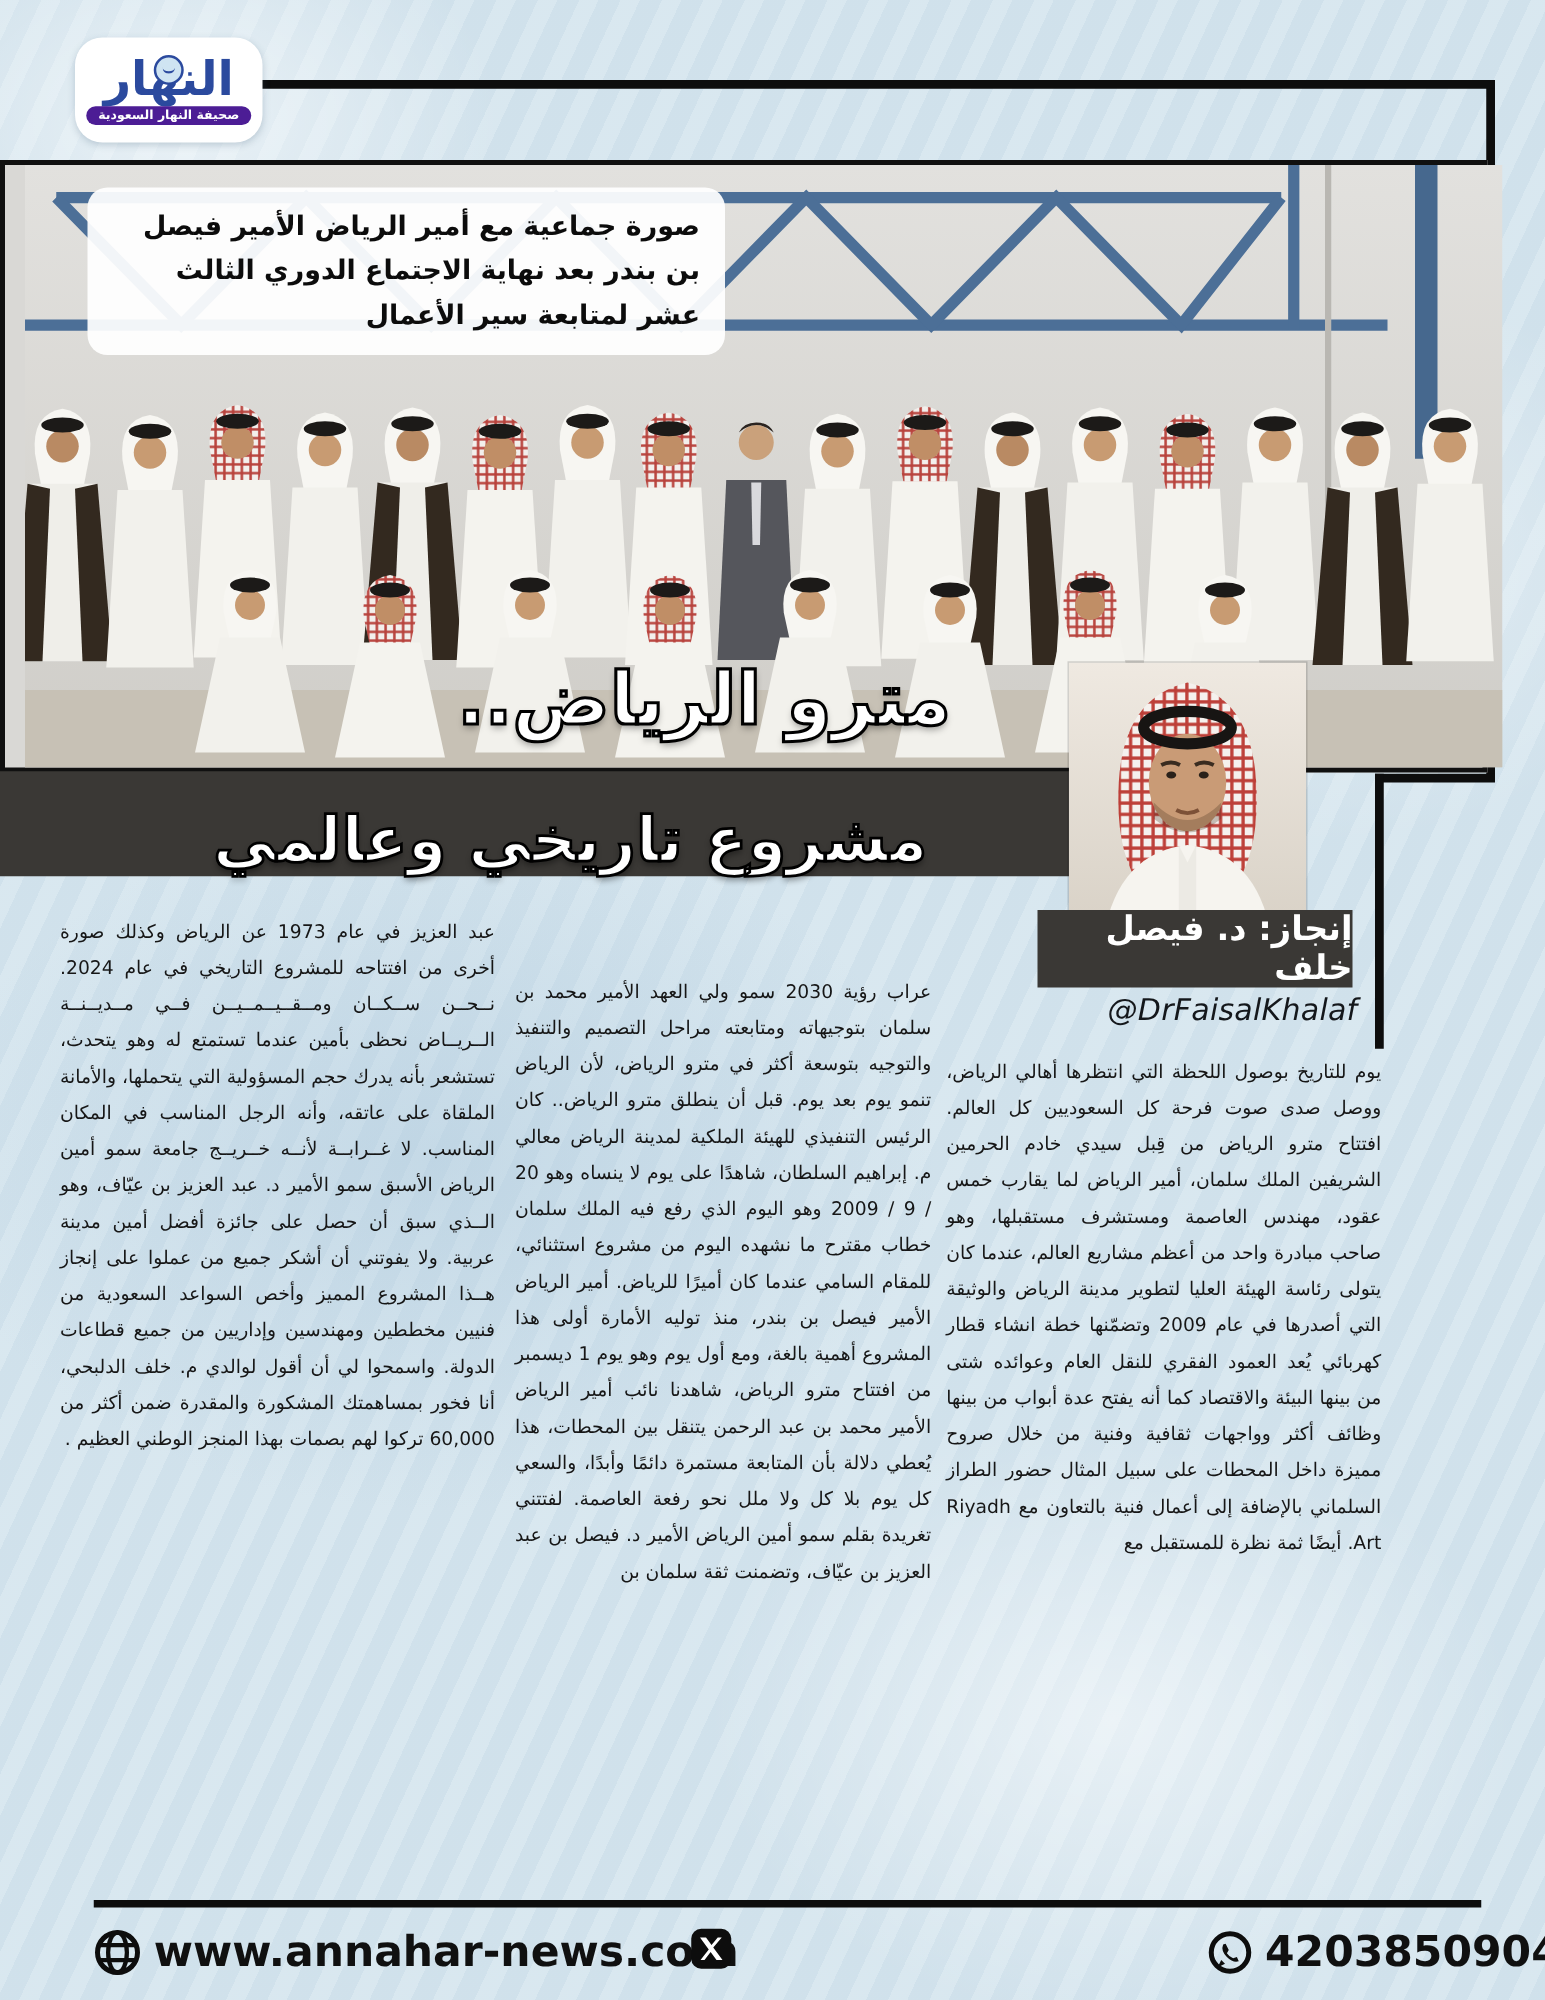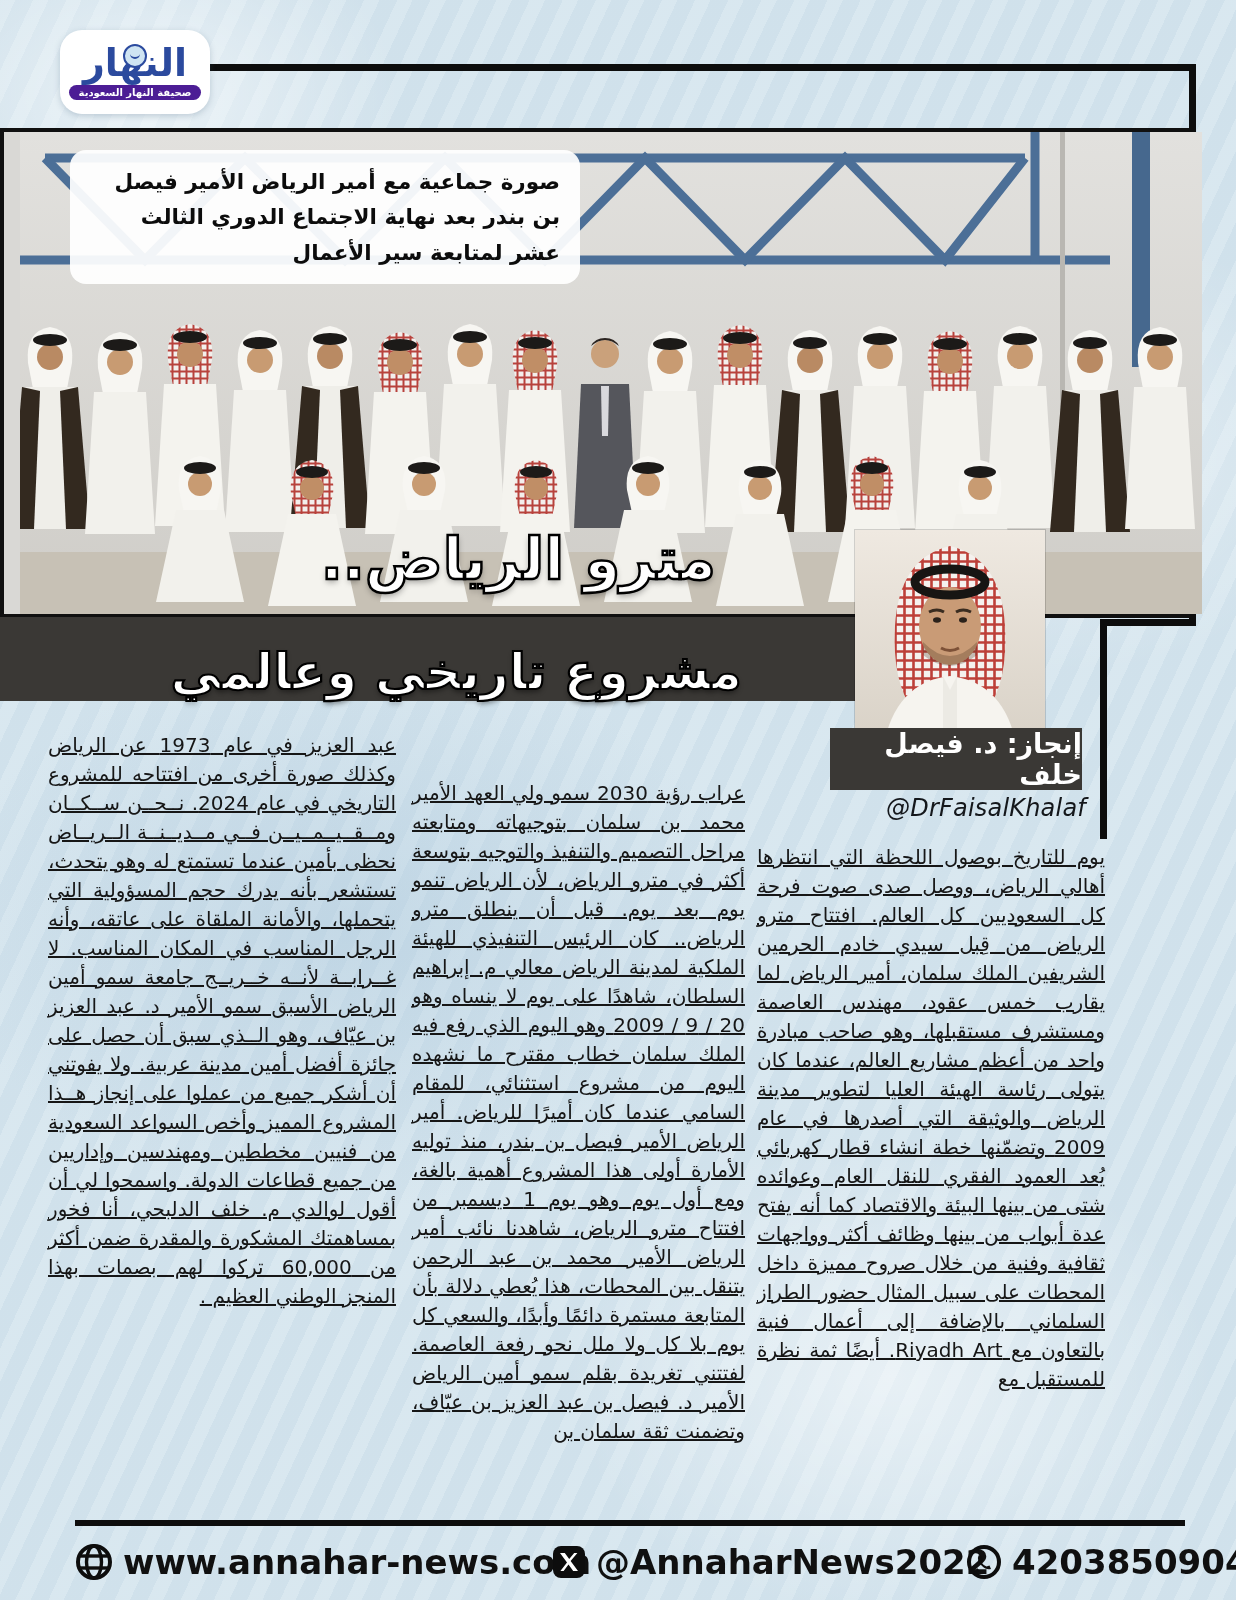--- a/index.html
+++ b/index.html
@@ -37,21 +37,21 @@
     border:4px solid #101010; box-sizing:border-box; background:#d9d8d5; z-index:2;padding-left:16px;
   }
   .photo svg{display:block;}
   .caption-box{
     position:absolute; left:66px; top:18px; width:470px;
     background:rgba(255,255,255,.93); border-radius:16px; padding:14px 20px;
     direction:rtl; text-align:right; font-weight:700; font-size:21.5px; line-height:1.65; color:#0c0c0c;
   }
   
   .headline-1{
-    position:absolute; right:520px; top:522px; z-index:3;
+    position:absolute; right:475px; top:522px; z-index:3;
     direction:rtl; color:#fff; font-size:58px; font-weight:800; line-height:1.3;
     -webkit-text-stroke:2.5px #000; text-shadow:0 3px 6px rgba(0,0,0,.35);
     white-space:nowrap;
   }
   .headline-bar{
     position:absolute; left:0; top:617px; width:928px; height:84px;
     background:#3a3835; z-index:3; display:flex; align-items:flex-end; justify-content:flex-end;
     padding-right:186px; box-sizing:border-box;
   }
   .headline-2{
@@ -68,21 +68,21 @@
     background:#3a3835; color:#fff; display:flex; align-items:center; justify-content:center;
     direction:rtl; font-size:27px; font-weight:700;
   }
   .author-handle{
     position:absolute; left:858px; top:794px; width:256px; text-align:center; z-index:5;
     font-size:24px; font-weight:500; color:#14171b; letter-spacing:.2px;font-style:italic;
   }
   
   .col{
     position:absolute; direction:rtl; text-align:justify; text-justify:inter-word;
-    color:#161616; font-size:20px; line-height:29px; z-index:2;text-decoration:underline;
+    color:#161616; font-size:15px; line-height:29px; z-index:2;
   }
   .col-right{ left:757px; top:843px; width:348px;}
   .col-middle{ left:412px; top:731px; width:333px;margin-top:48px;}
   .col-left{ left:48px;  top:731px; width:348px;}
   
   .rule-footer{ position:absolute; left:75px; top:1520px; width:1110px; height:6px; background:#0d0d0d;}
   .footer-item{ position:absolute; top:1542px; display:flex; align-items:center; gap:10px;
     direction:ltr; font-size:34px; font-weight:700; color:#101010;}
   .footer-web{ left:75px;}
   .footer-x{ left:552px;}
@@ -249,21 +249,20 @@
       <line x1="3" y1="25" x2="35" y2="25" stroke="#0d0d0d" stroke-width="3.4"></line>
     </svg>
     <span>www.annahar-news.com</span>
   </div>
 
   <div class="footer-item footer-x">
     <svg width="34" height="34" viewBox="0 0 34 34">
       <rect x="1" y="1" width="32" height="32" rx="8" fill="#0d0d0d"></rect>
       <path d="M8,8 L15,17.5 L8.4,26 H11.6 L16.5,19.6 L21.2,26 H26 L18.6,16 L25.4,8 H22.2 L17.2,14 L12.8,8 Z" fill="#ffffff"></path>
     </svg>
-    <span>@AnnaharNews2022</span>
   </div>
 
   <div class="footer-item footer-wa">
     <svg width="36" height="36" viewBox="0 0 36 36">
       <circle cx="18" cy="18" r="15" fill="none" stroke="#0d0d0d" stroke-width="4"></circle>
       <path d="M8,30 L11,24 L14,27 Z" fill="#0d0d0d"></path>
       <path d="M12.5,11.5 q-2,5 3,10 q5,5 9.5,3.5 l-1.5,-3.5 l-3,1 q-3,-1 -5,-4 l1.5,-2.5 l-2.5,-5 Z" fill="#0d0d0d"></path>
     </svg>
     <span>420385090419</span>
   </div>

